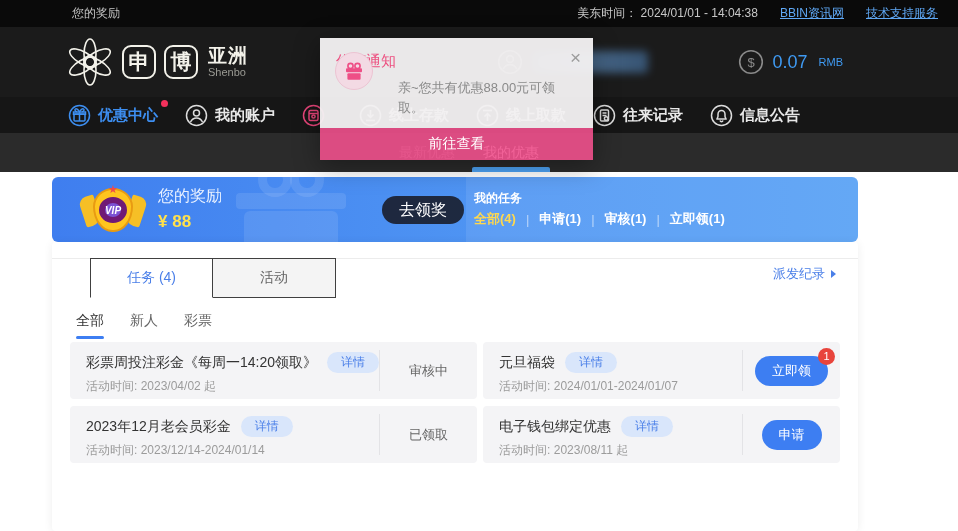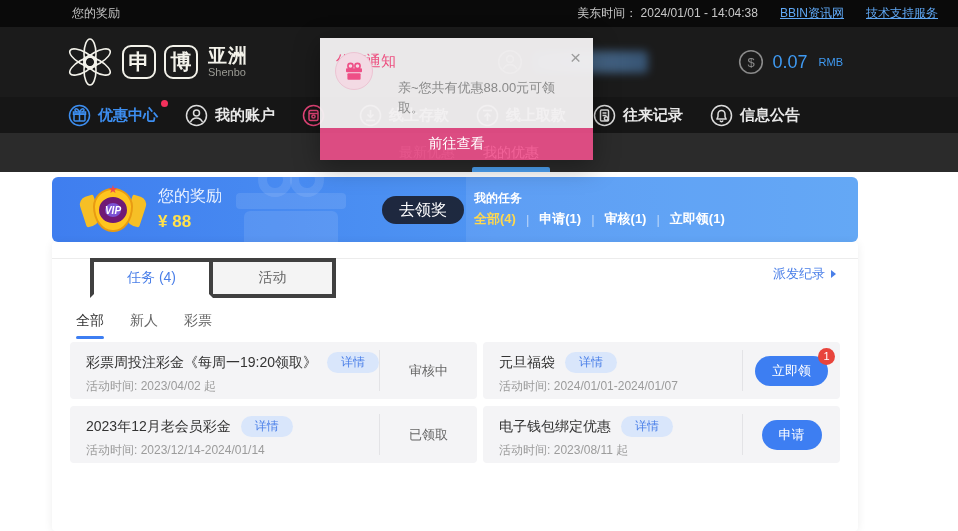--- a/index.html
+++ b/index.html
@@ -86,21 +86,21 @@
   .mytask-row .sep { color:rgba(255,255,255,0.55); font-weight:normal; }
   .mytask-item { cursor:pointer; }
   .mytask-item.on { color:#ffd84d; }
 
   
   .card { position:absolute; top:242px; left:52px; width:806px; height:289px; background:#fff;
           border-radius:4px; box-shadow:0 1px 10px rgba(0,0,0,0.07); }
   .card-topline { position:absolute; top:16px; left:0; right:0; height:1px; background:#ececec; }
   .card-tabs { position:absolute; top:16px; left:38px; display:flex; }
   .ctab { height:40px; min-width:123px; padding:0 30px; display:flex; align-items:center; justify-content:center;
-          font-size:14px; border:4px solid #404040; cursor:pointer; }
+          font-size:14px; border:1px solid #404040; cursor:pointer; }
   .ctab.active { background:#fff; color:#4a7fe8; border-bottom-color:#fff; }
   .ctab.idle { background:#f4f4f4; color:#666; border-left:none; }
   .records-link { position:absolute; top:23px; right:22px; color:#4a7fe8; font-size:13px; cursor:pointer;
           display:flex; align-items:center; gap:6px; }
   .arrow-right { width:0; height:0; border-left:5px solid #4a7fe8; border-top:4px solid transparent;
           border-bottom:4px solid transparent; }
   .filters { position:absolute; top:70px; left:24px; display:flex; gap:26px; font-size:14px; }
   .filter { color:#666; cursor:pointer; padding-bottom:9px; position:relative; }
   .filter.on { color:#333; }
   .filter.on::after { content:""; position:absolute; left:0; right:0; bottom:0; height:3px;
@@ -325,21 +325,21 @@
       <span class="filter on">全部</span>
       <span class="filter">新人</span>
       <span class="filter">彩票</span>
     </div>
 
     <div class="task-grid">
 
       <div class="task-card">
         <div class="task-main">
           <div class="task-title-row">
-            <span class="task-title">彩票周投注彩金《每周一19:20领取》</span>
+            <span class="task-title">彩票周投注彩金《每周一14:20领取》</span>
             <span class="detail-pill">详情</span>
           </div>
           <div class="task-time">活动时间: 2023/04/02 起</div>
         </div>
         <div class="task-side">
           <span class="status-text">审核中</span>
         </div>
       </div>
 
       <div class="task-card">

